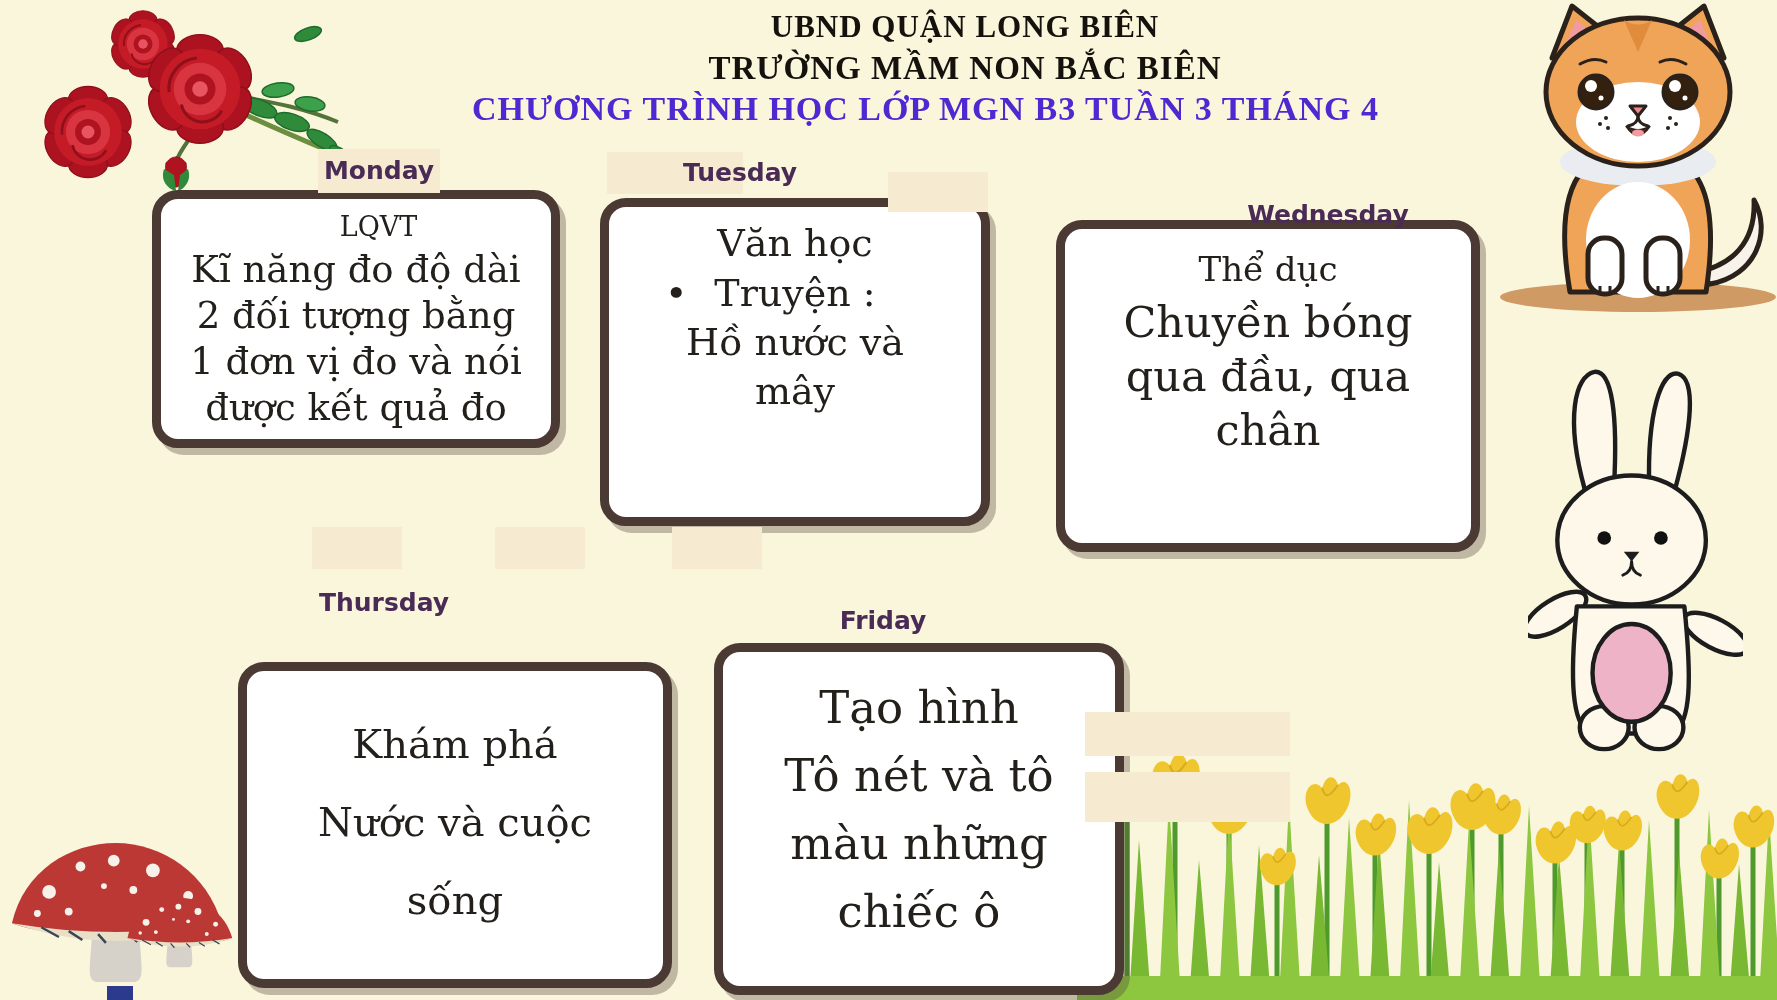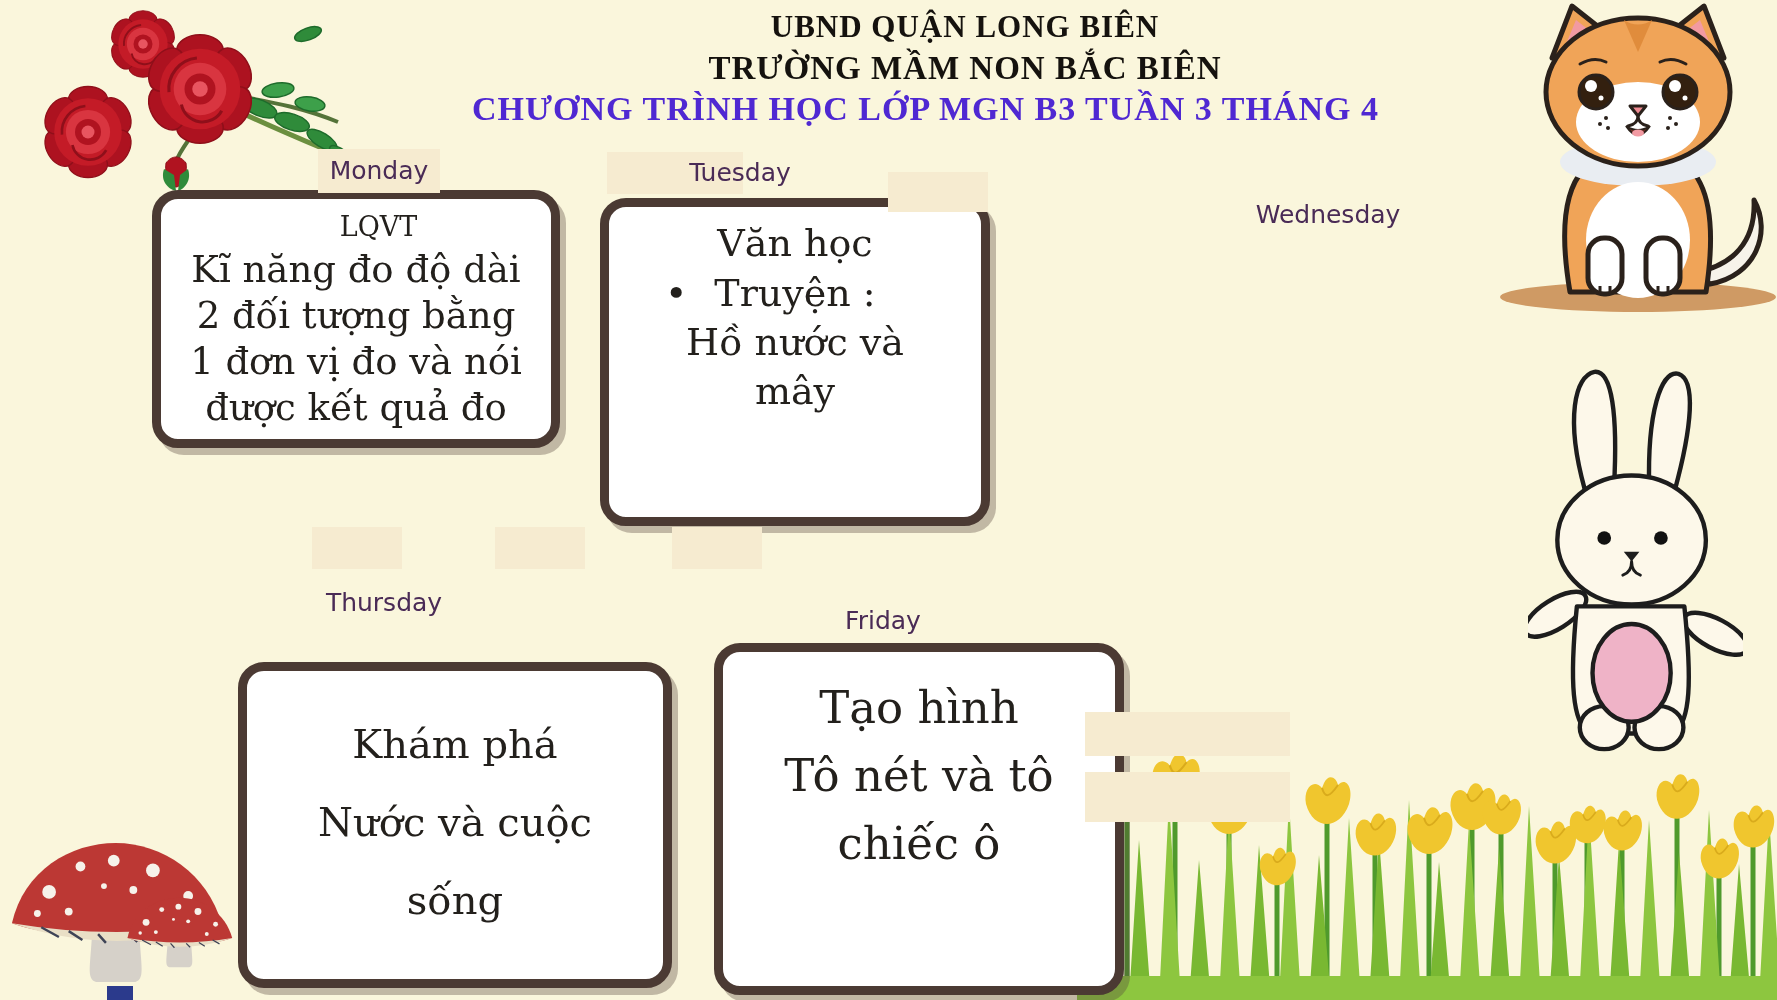--- a/index.html
+++ b/index.html
@@ -7,21 +7,21 @@
          font-family:"Liberation Sans",sans-serif;padding-left:47px;}
   .abs{position:absolute;}
   
   .hdr{position:absolute;text-align:center;color:#15120e;font-family:"Liberation Serif",serif;font-weight:bold;}
   #hdr-line1{left:90px;top:8px;width:1750px;font-size:31px;line-height:38px;letter-spacing:1px;}
   #hdr-line2{left:90px;top:48px;width:1750px;font-size:33px;line-height:40px;letter-spacing:1px;}
   #hdr-line3{left:37px;top:88px;width:1777px;font-size:34px;line-height:42px;letter-spacing:1px;color:#4f28d2;}
   
   .tan{position:absolute;background:#f6ebd0;z-index:6;}
   
-  .day-label{position:absolute;text-align:center;color:#4a2b56;font-weight:normal;font-size:25px;
+  .day-label{position:absolute;text-align:center;color:#4a2b56;font-weight:bold;font-size:25px;
              font-family:"DejaVu Sans",sans-serif;z-index:7;}
   
   .card{position:absolute;background:#ffffff;border:9px solid #4b3a33;border-radius:26px;
         box-sizing:border-box;box-shadow:6px 7px 0 rgba(86,70,60,.35);z-index:5;
         display:flex;flex-direction:column;align-items:center;
         font-family:"DejaVu Serif","Liberation Serif",serif;color:#23201c;text-align:center;}
   #card-mon{left:152px;top:190px;width:408px;height:258px;padding-top:8px;}
   #card-mon .subj{font-size:27px;line-height:40px;margin-left:45px;}
   #card-mon .ln{font-size:37px;line-height:46px;white-space:nowrap;}
   #card-tue{left:600px;top:198px;width:390px;height:328px;padding-top:10px;}
@@ -216,30 +216,37 @@
   <div class="card" id="card-tue">
     <div class="subj">Văn học</div>
     <div class="ln bullet-line">
       <span class="bullet">•</span>
       <span>Truyện :</span>
     </div>
     <div class="ln">Hồ nước và</div>
     <div class="ln">mây</div>
   </div>
 
+  <div class="card" id="card-wed">
+    <div class="subj">Thể dục</div>
+    <div class="ln">Chuyền bóng</div>
+    <div class="ln">qua đầu, qua</div>
+    <div class="ln">chân</div>
+  </div>
 
   <div class="card" id="card-thu">
     <div class="subj">Khám phá</div>
     <div class="ln">Nước và cuộc</div>
     <div class="ln">sống</div>
   </div>
 
   <div class="card" id="card-fri">
     <div class="subj">Tạo hình</div>
     <div class="ln">Tô nét và tô</div>
+    <div class="ln">màu những</div>
     <div class="ln">chiếc ô</div>
   </div>
 
   <div class="tan" style="left:318px;top:149px;width:122px;height:44px;"></div>
   <div class="tan" style="left:607px;top:152px;width:136px;height:42px;"></div>
   <div class="tan" style="left:888px;top:172px;width:100px;height:40px;"></div>
   <div class="tan" style="left:312px;top:527px;width:90px;height:42px;"></div>
   <div class="tan" style="left:495px;top:527px;width:90px;height:42px;"></div>
   <div class="tan" style="left:672px;top:527px;width:90px;height:42px;"></div>
   <div class="tan" style="left:1085px;top:712px;width:205px;height:44px;"></div>

